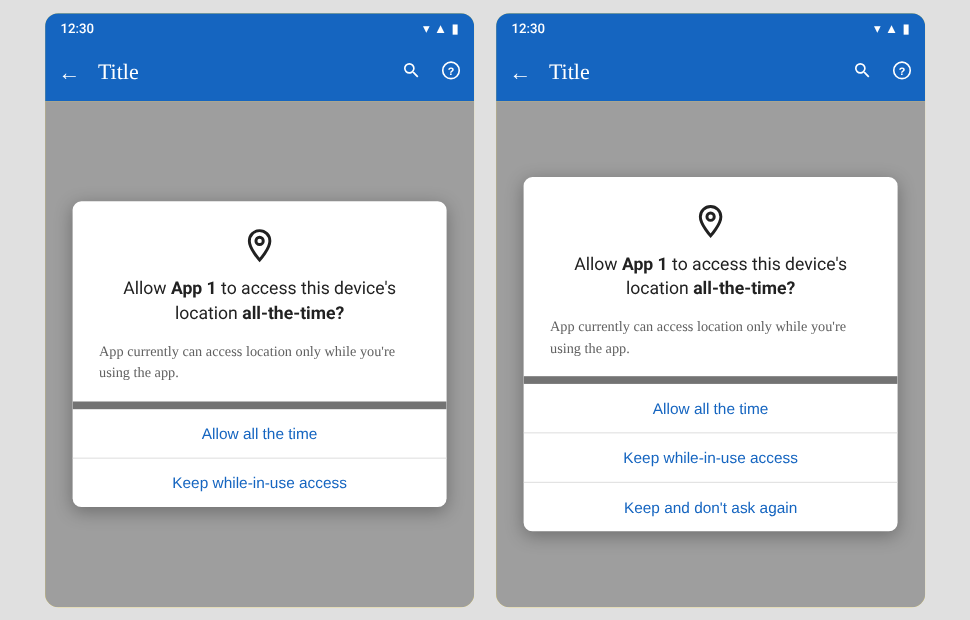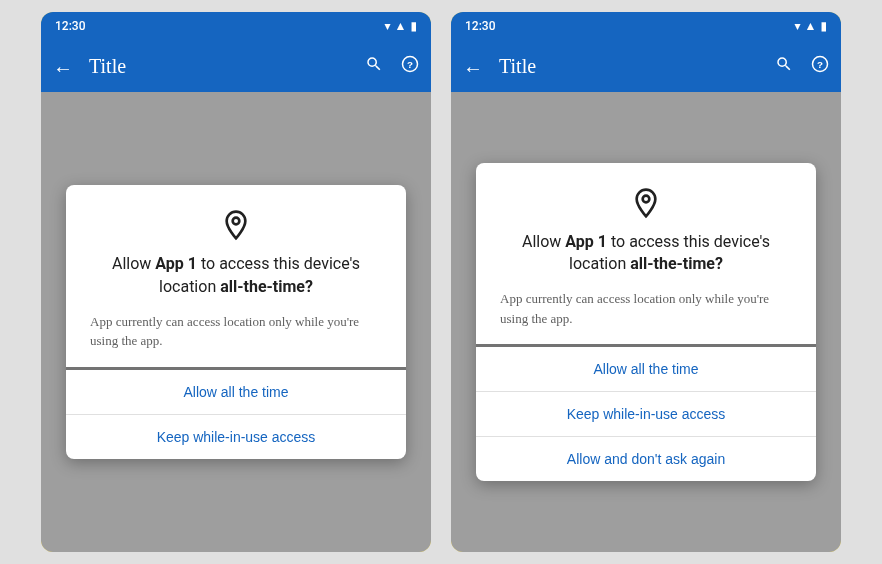--- a/index.html
+++ b/index.html
@@ -105,21 +105,21 @@
       font-weight: 700;
     }
     .dialog-desc {
       font-size: 13px;
       color: #616161;
       line-height: 1.5;
       margin-bottom: 16px;
       font-family: Liberation Serif, serif;
     }
     .dialog-actions {
-      border-top: 3px solid #737373;
+      border-top: 7px solid #737373;
     }
     .dialog-btn {
       display: block;
       width: 100%;
       padding: 14px 24px;
       text-align: center;
       color: #1565c0;
       font-size: 14px;
       font-weight: 500;
       background: none;
@@ -224,17 +224,17 @@
           </svg>
         </div>
         <div class="dialog-title">
           Allow <strong>App 1</strong> to access this device's location <strong>all-the-time?</strong>
         </div>
         <div class="dialog-desc">App currently can access location only while you're using the app.</div>
       </div>
       <div class="dialog-actions">
         <button class="dialog-btn">Allow all the time</button>
         <button class="dialog-btn">Keep while-in-use access</button>
-        <button class="dialog-btn">Allow and don't ask again</button>
+        <button class="dialog-btn">Keep and don't ask again</button>
       </div>
     </div>
   </div>
 </div>
 
 </body></html>

